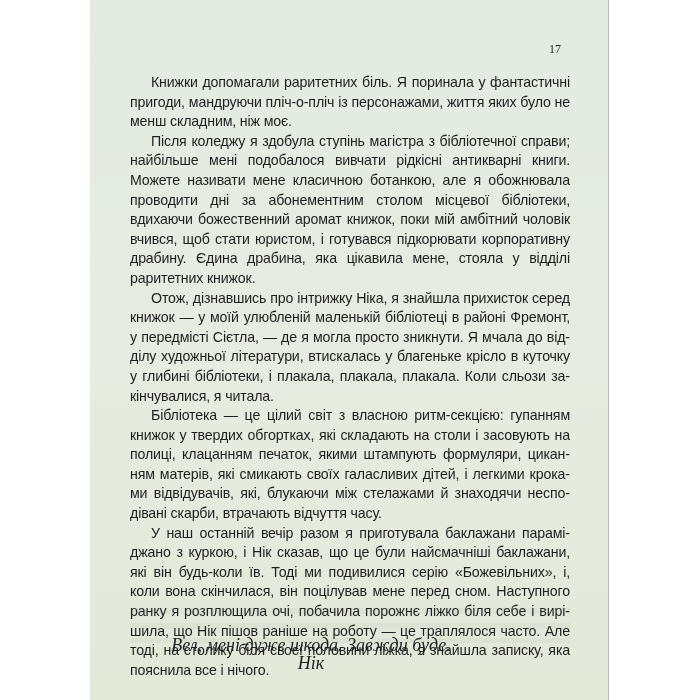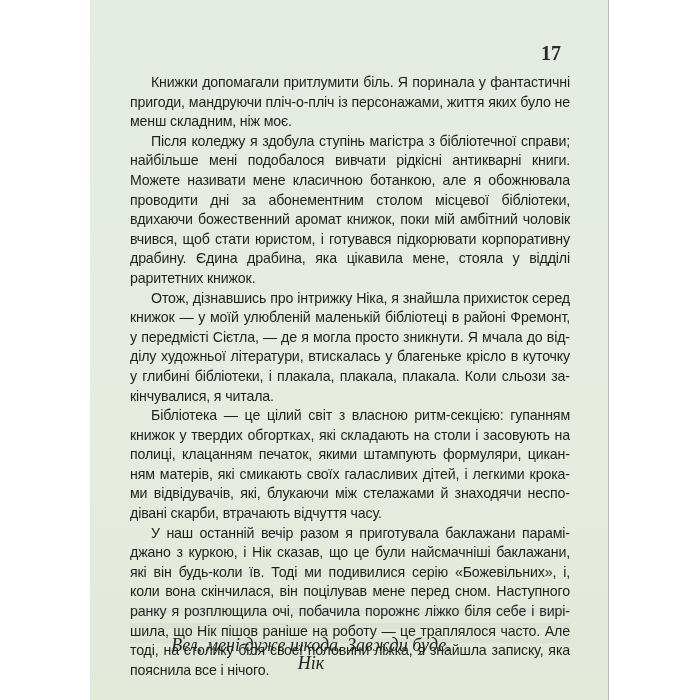--- a/index.html
+++ b/index.html
@@ -23,23 +23,22 @@
     width: 518px;
     height: 700px;
     background: linear-gradient(180deg, #e4ebe2 0%, #e6ece1 50%, #e3e9d9 100%);
     box-shadow: 1px 0 0 #b9bfb6;
   }
   .page-number {
     position: absolute;
     right: 47px;
     top: 42px;
     font-family: "Liberation Serif", serif;
-    font-size: 20px;
+    font-size: 12px;
     color: #2a2a2a;
-    font-weight: bold;
   }
   .body-text {
     position: absolute;
     left: 40px;
     top: 73px;
     width: 440px;
     font-family: "Liberation Sans", sans-serif;
     font-size: 14.2px;
     line-height: 19.6px;
     color: #1f1f1f;
@@ -75,21 +74,21 @@
   }
 </style>
 </head>
 <body>
 
 <div class="scan">
   <div class="page">
     <div class="page-number">17</div>
 
     <div class="body-text">
-      <p>Книжки допомагали притлумити біль. Я поринала у фантастич­ні пригоди, мандруючи пліч-о-пліч із персонажами, життя яких було не менш складним, ніж моє.</p>
+      <p>Книжки допомагали раритетних біль. Я поринала у фантастич­ні пригоди, мандруючи пліч-о-пліч із персонажами, життя яких було не менш складним, ніж моє.</p>
       <p>Після коледжу я здобула ступінь магістра з бібліотечної справи; найбільше мені подобалося вивчати рідкісні антикварні книги. Може­те називати мене класичною ботанкою, але я обожнювала проводити дні за абонементним столом місцевої бібліотеки, вдихаючи боже­ственний аромат книжок, поки мій амбітний чоловік вчився, щоб стати юристом, і готувався підкорювати корпоративну драбину. Єди­на драбина, яка цікавила мене, стояла у відділі раритетних книжок.</p>
       <p>Отож, дізнавшись про інтрижку Ніка, я знайшла прихисток серед книжок — у моїй улюбленій маленькій бібліотеці в районі Фремонт, у передмісті Сієтла, — де я могла просто зникнути. Я мчала до від­ділу художньої літератури, втискалась у благеньке крісло в куточку у глибині бібліотеки, і плакала, плакала, плакала. Коли сльози за­кінчувалися, я читала.</p>
       <p>Бібліотека — це цілий світ з власною ритм-секцією: гупанням книжок у твердих обгортках, які складають на столи і засовують на полиці, клацанням печаток, якими штампують формуляри, цикан­ням матерів, які смикають своїх галасливих дітей, і легкими крока­ми відвідувачів, які, блукаючи між стелажами й знаходячи неспо­дівані скарби, втрачають відчуття часу.</p>
       <p>У наш останній вечір разом я приготувала баклажани парамі­джано з куркою, і Нік сказав, що це були найсмачніші баклажани, які він будь-коли їв. Тоді ми подивилися серію «Божевільних», і, коли вона скінчилася, він поцілував мене перед сном. Наступного ранку я розплющила очі, побачила порожнє ліжко біля себе і вирі­шила, що Нік пішов раніше на роботу — це траплялося часто. Але тоді, на столику біля своєї половини ліжка, я знайшла записку, яка пояснила все і нічого.</p>
     </div>
 
     <div class="bleed"></div>
 
     <div class="note">
       <div>Вел, мені дуже шкода. Завжди буде.</div>

